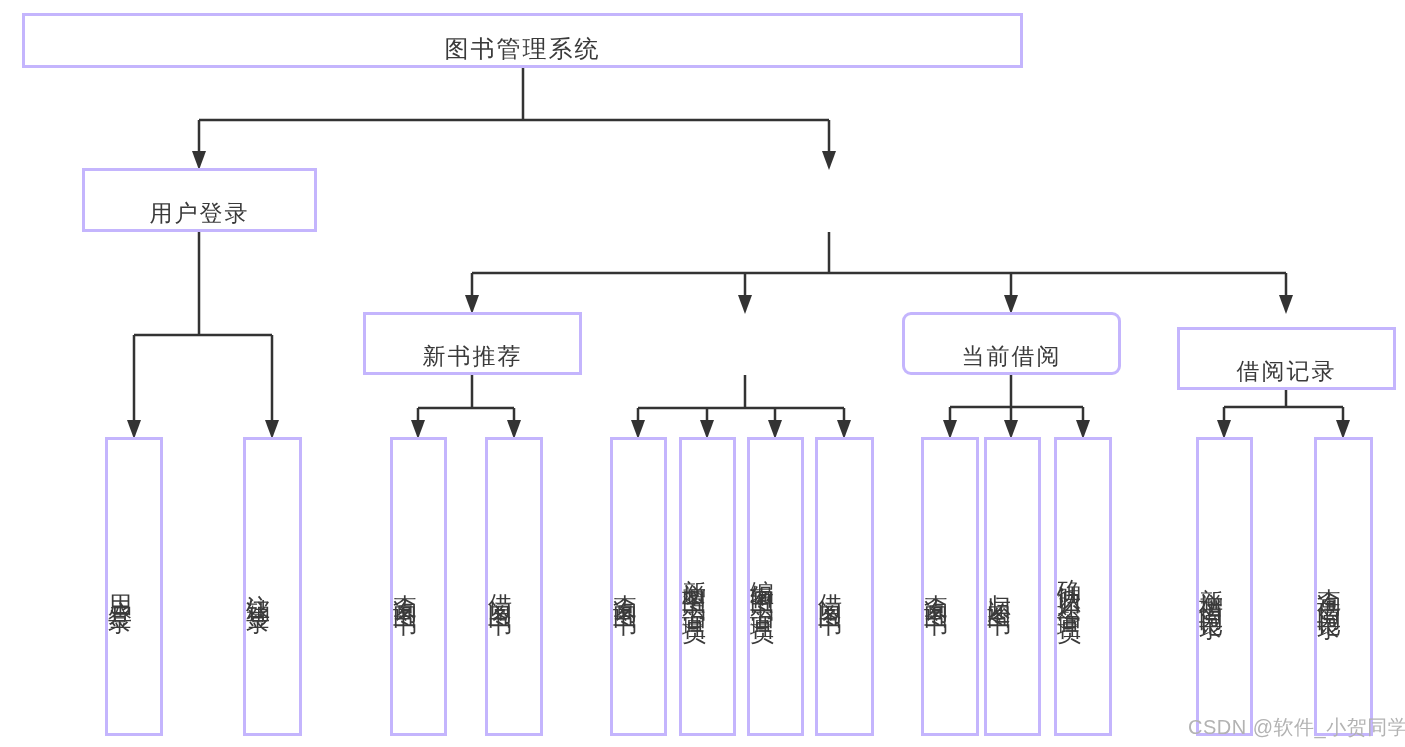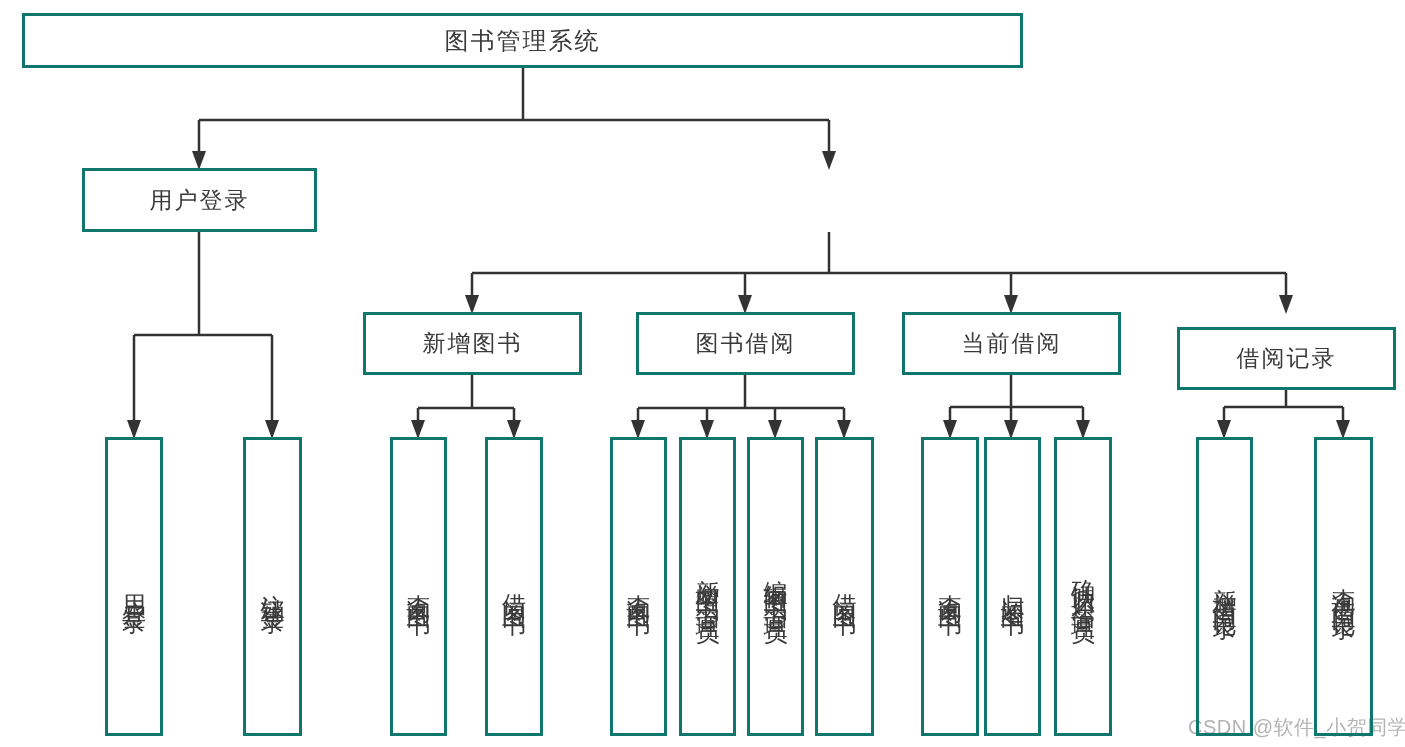--- a/index.html
+++ b/index.html
@@ -12,24 +12,24 @@
     font-family: "Liberation Sans", sans-serif;
   }
   .connectors {
     position: absolute;
     left: 0; top: 0;
     width: 1405px; height: 747px;
   }
   .node {
     position: absolute;
     box-sizing: border-box;
-    border: 3px solid #0f766e;
+    border: 3px solid #c4b5fd;
     background: #ffffff;
     display: flex;
-    align-items: center;
+    align-items: flex-end;
     justify-content: center;
     color: #3a3a3a;
   }
   .hnode {
     font-size: 23px;
     letter-spacing: 2px;
     white-space: nowrap;
   }
   .root-node { font-size: 24px; }
   .vnode {
@@ -98,26 +98,23 @@
 
   <div class="node hnode root-node" style="left:22px; top:13px; width:1001px; height:55px;">
     <span>图书管理系统</span>
   </div>
 
   <div class="node hnode" style="left:82px; top:168px; width:235px; height:64px;">
     <span>用户登录</span>
   </div>
 
   <div class="node hnode" style="left:363px; top:312px; width:219px; height:63px;">
-    <span>新增图书</span>
+    <span>新书推荐</span>
   </div>
-  <div class="node hnode" style="left:636px; top:312px; width:219px; height:63px;">
-    <span>图书借阅</span>
-  </div>
-  <div class="node hnode" style="left:902px; top:312px; width:219px; height:63px;">
+  <div class="node hnode" style="left:902px; top:312px; width:219px; height:63px;border-radius:9px;">
     <span>当前借阅</span>
   </div>
   <div class="node hnode" style="left:1177px; top:327px; width:219px; height:63px;">
     <span>借阅记录</span>
   </div>
 
   <div class="node vnode" style="left:105px; top:437px; width:58px; height:299px;">
     <span>用户登录</span>
   </div>
   <div class="node vnode" style="left:243px; top:437px; width:59px; height:299px;">

